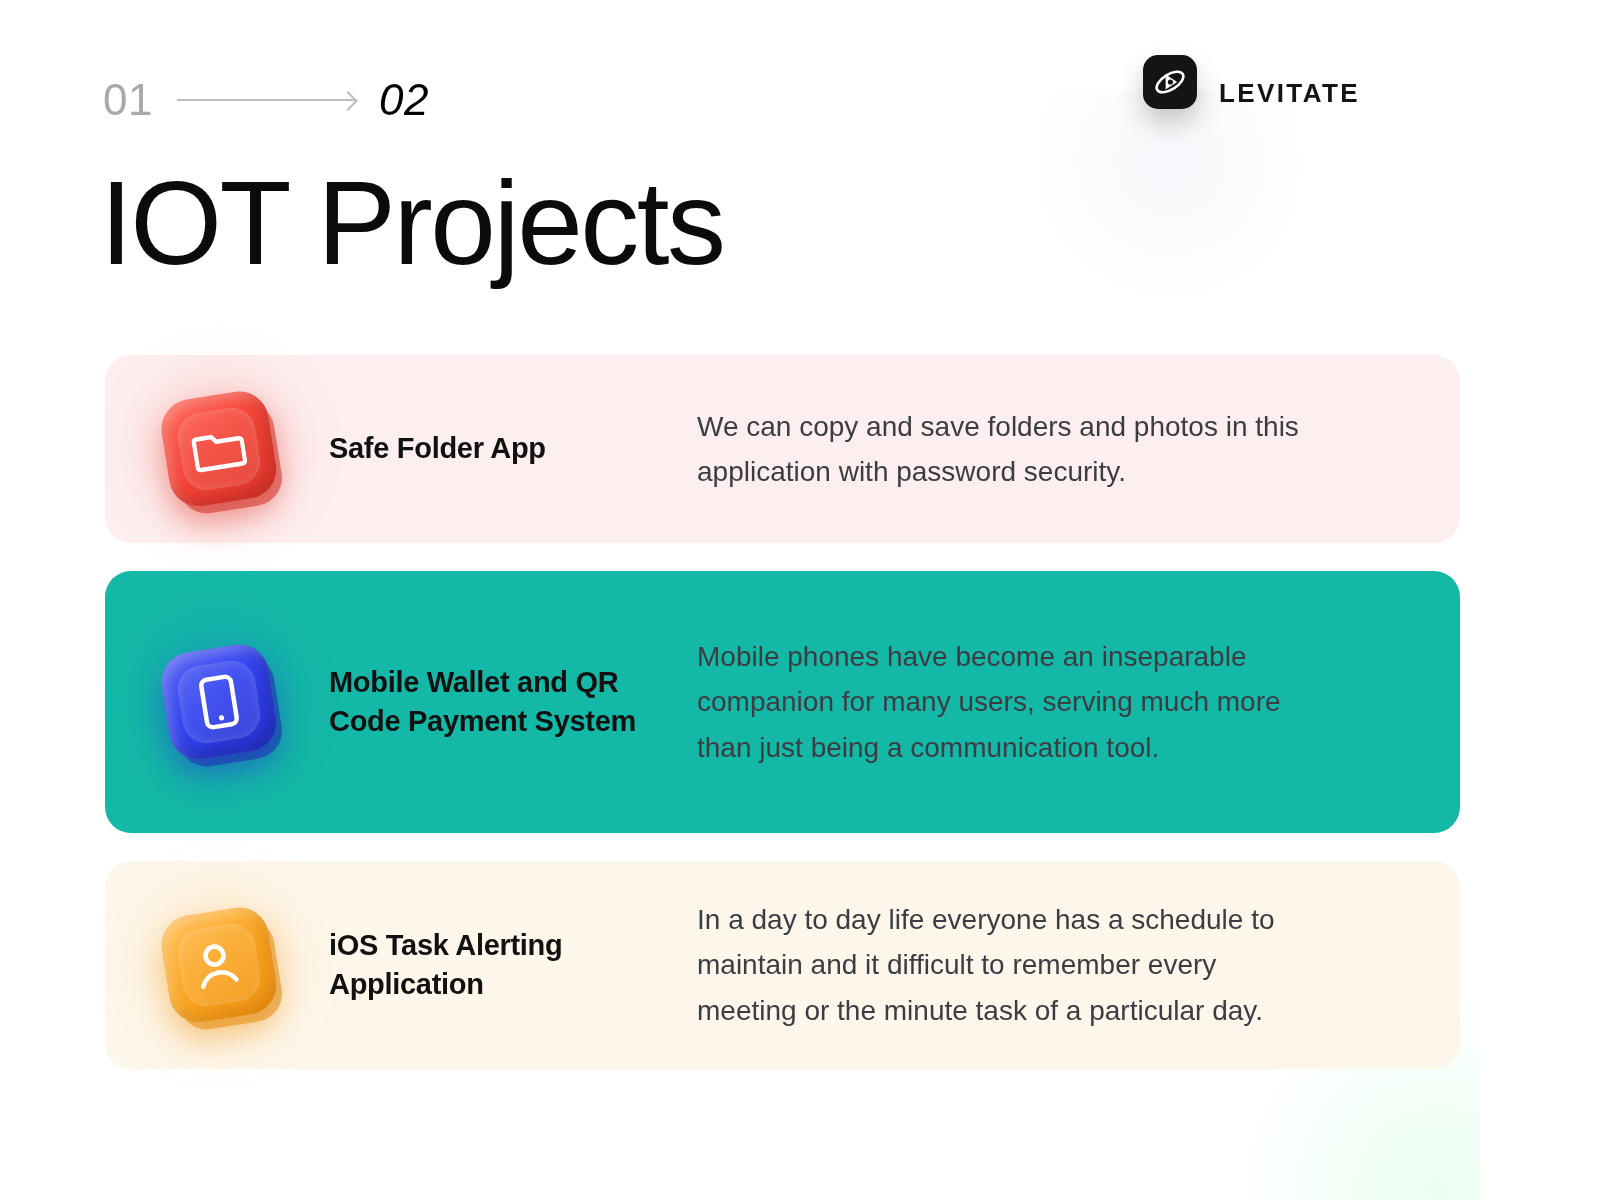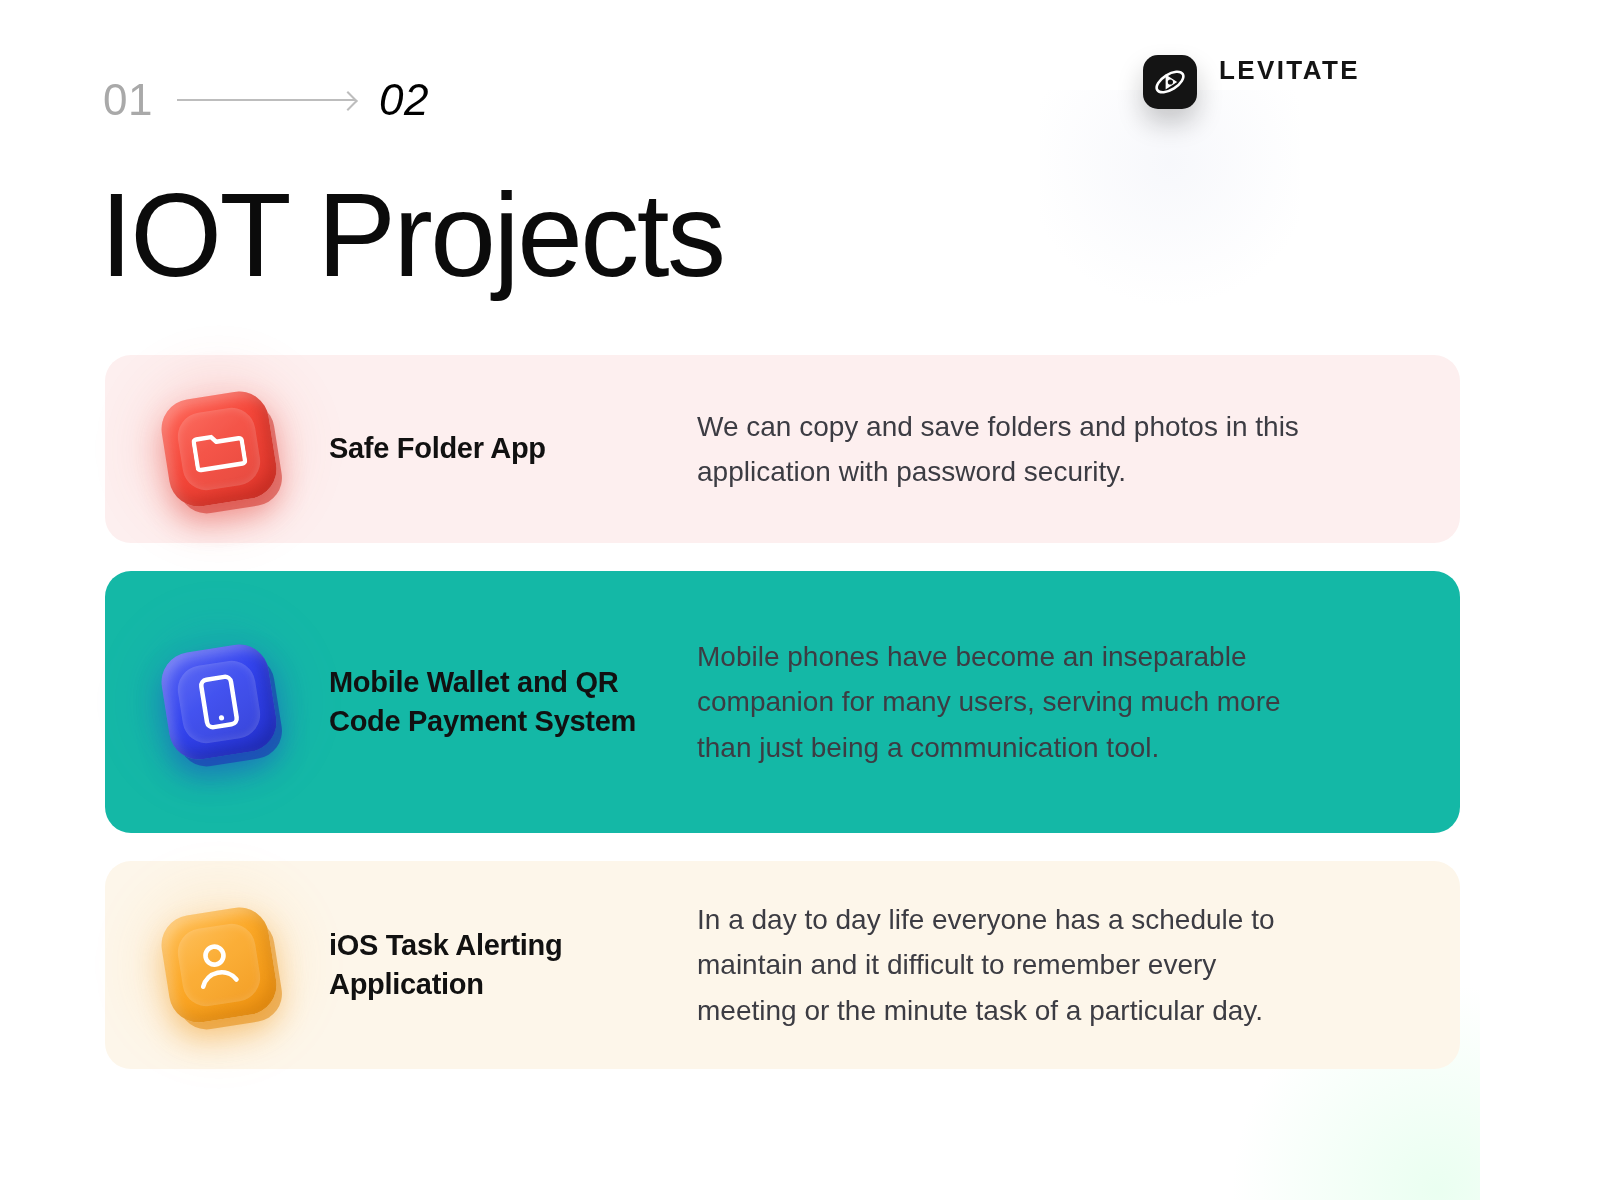--- a/index.html
+++ b/index.html
@@ -57,41 +57,41 @@
     position:absolute; right:0; top:-5px;
     width:12px; height:12px;
     border-top:2px solid #bdbdbd;
     border-right:2px solid #bdbdbd;
     transform:rotate(45deg);
   }
 
   
   .brand {
     position:absolute; right:120px; top:55px;
-    display:flex; align-items:flex-start; gap:22px;
+    display:flex; align-items:flex-end; gap:22px;
   }
   .brand-mark {
     position:relative;
     width:54px; height:54px;
     border-radius:15px;
     background:#141414;
     box-shadow:0 14px 26px rgba(20,20,20,0.22);
     display:flex; align-items:center; justify-content:center;
   }
   .brand-mark svg { display:block; }
   .brand-name {
     font-size:26px;
     font-weight:700;
     letter-spacing:2.4px;
     color:#141414;
   }
 
   
   .title {
-    position:absolute; left:100px; top:172px;
+    position:absolute; left:100px; top:160px;
     font-size:118px;
     font-weight:300;
     letter-spacing:-2.5px;
     color:#0b0b0b;
     line-height:1.08;
     white-space:nowrap;
   }
 
   
   .cards {

